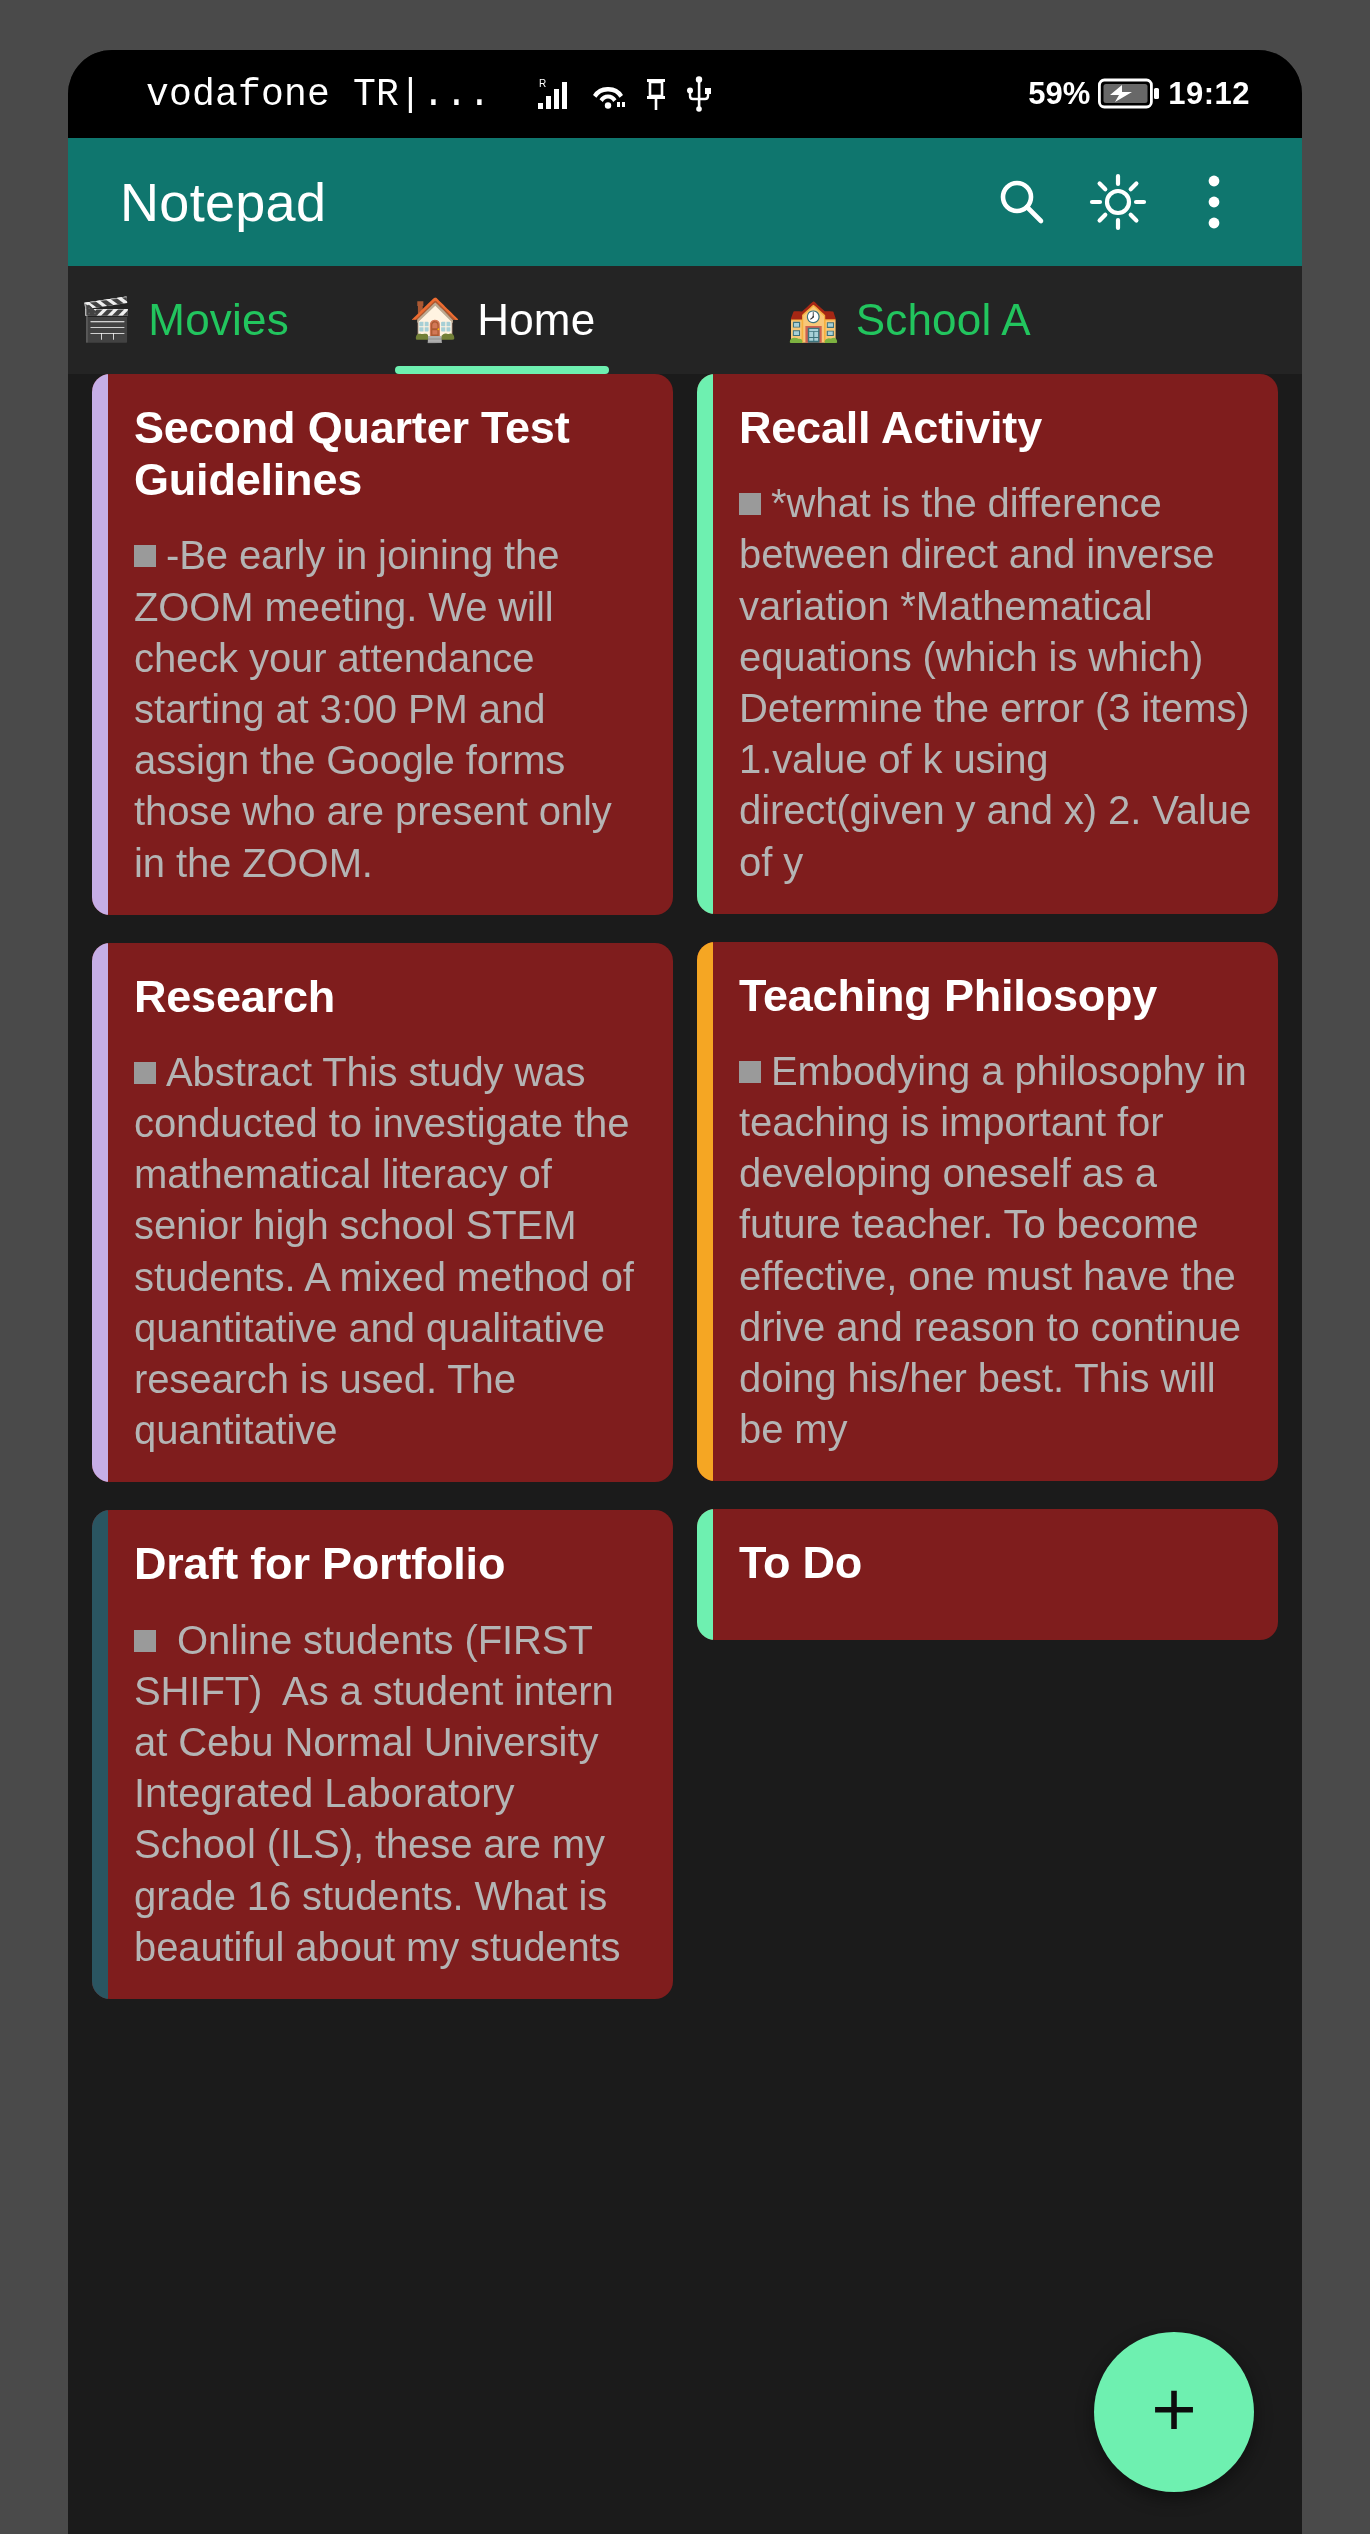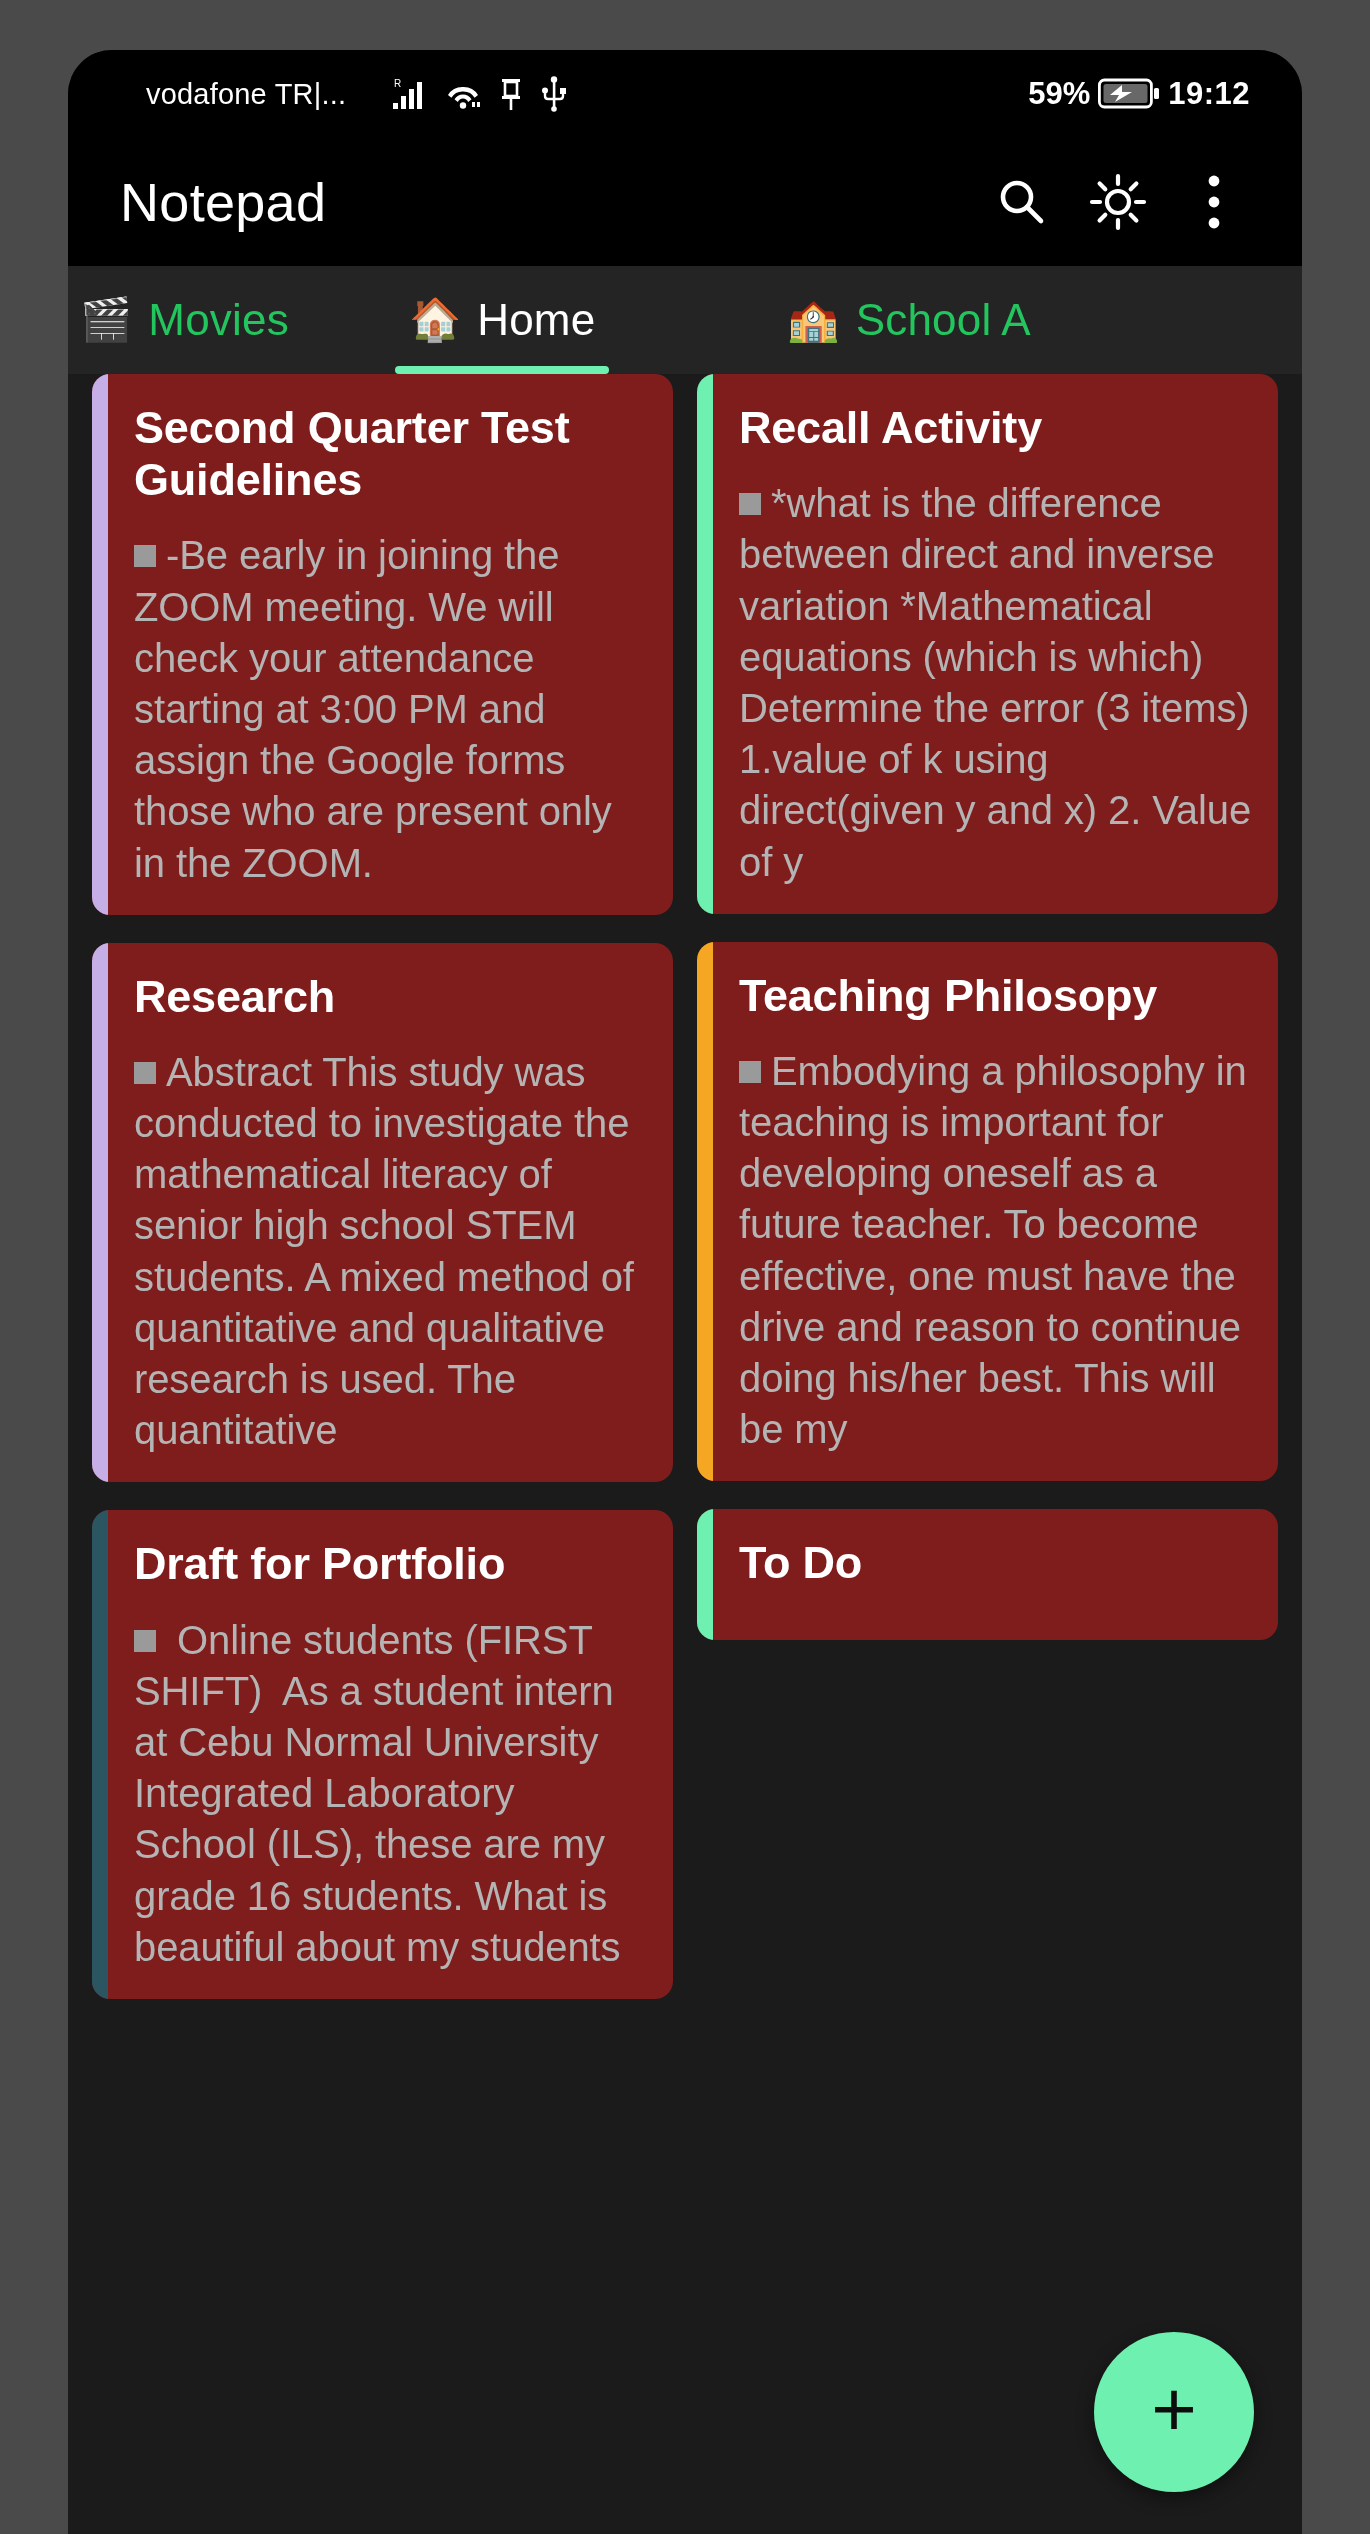--- a/index.html
+++ b/index.html
@@ -29,33 +29,34 @@
     background: #000000;
     display: flex;
     align-items: center;
     justify-content: space-between;
     padding: 0 52px 0 78px;
     color: #ffffff;
   }
   .status-left { display: flex; align-items: center; gap: 16px; }
   .status-right { display: flex; align-items: center; gap: 8px; font-weight: bold; }
   #carrier-label {
-    font-size: 29px;
+    font-size: 38px;
     letter-spacing: .2px;
     white-space: nowrap;
+    font-family: Liberation Mono, monospace;
   }
   .status-icons { display: flex; align-items: center; gap: 16px; margin-left: 30px; }
   .sb-ico { display: block; }
   #battery-percent { font-size: 31px; }
   #clock-label { font-size: 31px; letter-spacing: .5px; }
 
   
   #app-bar {
     height: 128px;
-    background: #000000;
+    background: #0f766e;
     display: flex;
     align-items: center;
     padding: 0 40px 0 52px;
   }
   #app-title {
     font-size: 54px;
     color: #ffffff;
     font-weight: 400;
     letter-spacing: .3px;
     flex: 1;

